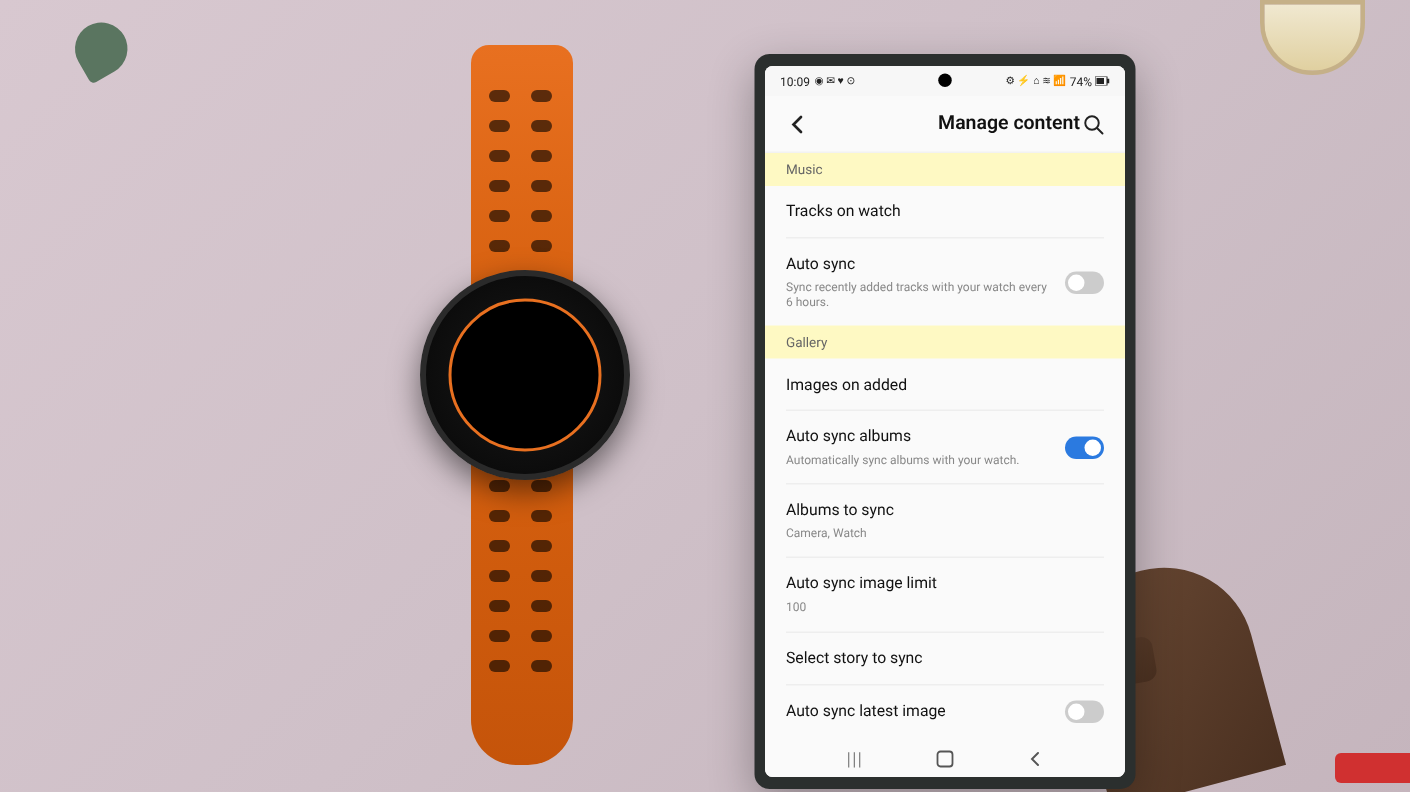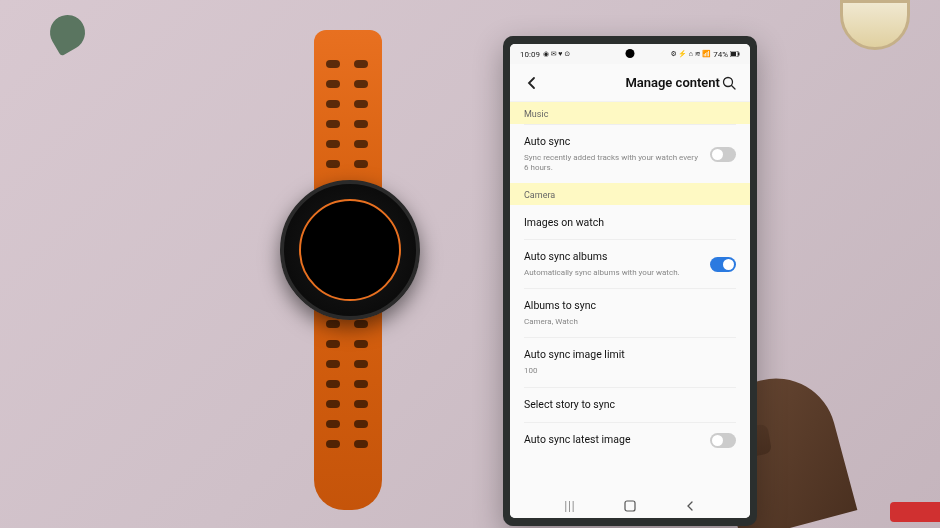--- a/index.html
+++ b/index.html
@@ -377,37 +377,42 @@
             <circle cx="6" cy="6" r="4.5" fill="none" stroke="#222" stroke-width="1.3"></circle>
             <line x1="9.5" y1="9.5" x2="13" y2="13" stroke="#222" stroke-width="1.3" stroke-linecap="round"></line>
           </svg>
       </div>
     </div>
 
     <div class="content">
 
       <div class="section-label">Music</div>
 
+      <div class="list-item">
+        <div class="item-text">
+          <div class="item-title">Tracks on watch</div>
+        </div>
+      </div>
       <div class="divider"></div>
 
       <div class="list-item">
         <div class="item-text">
           <div class="item-title">Auto sync</div>
           <div class="item-sub">Sync recently added tracks with your watch every 6 hours.</div>
         </div>
         <div class="toggle off">
           <div class="toggle-knob"></div>
         </div>
       </div>
 
-      <div class="section-label">Camera</div>
-
-      <div class="list-item">
-        <div class="item-text">
-          <div class="item-title">Images on watch</div>
+      <div class="section-label">Gallery</div>
+
+      <div class="list-item">
+        <div class="item-text">
+          <div class="item-title">Images on added</div>
         </div>
       </div>
       <div class="divider"></div>
 
       <div class="list-item">
         <div class="item-text">
           <div class="item-title">Auto sync albums</div>
           <div class="item-sub">Automatically sync albums with your watch.</div>
         </div>
         <div class="toggle on">

